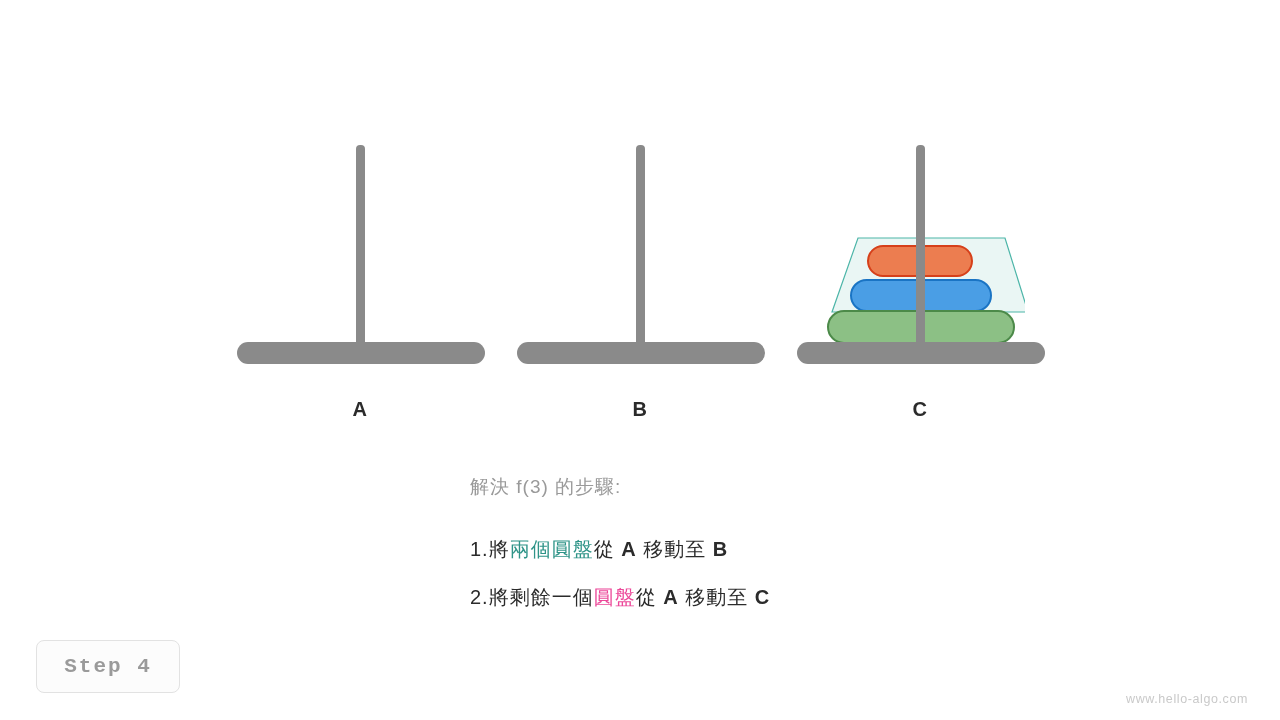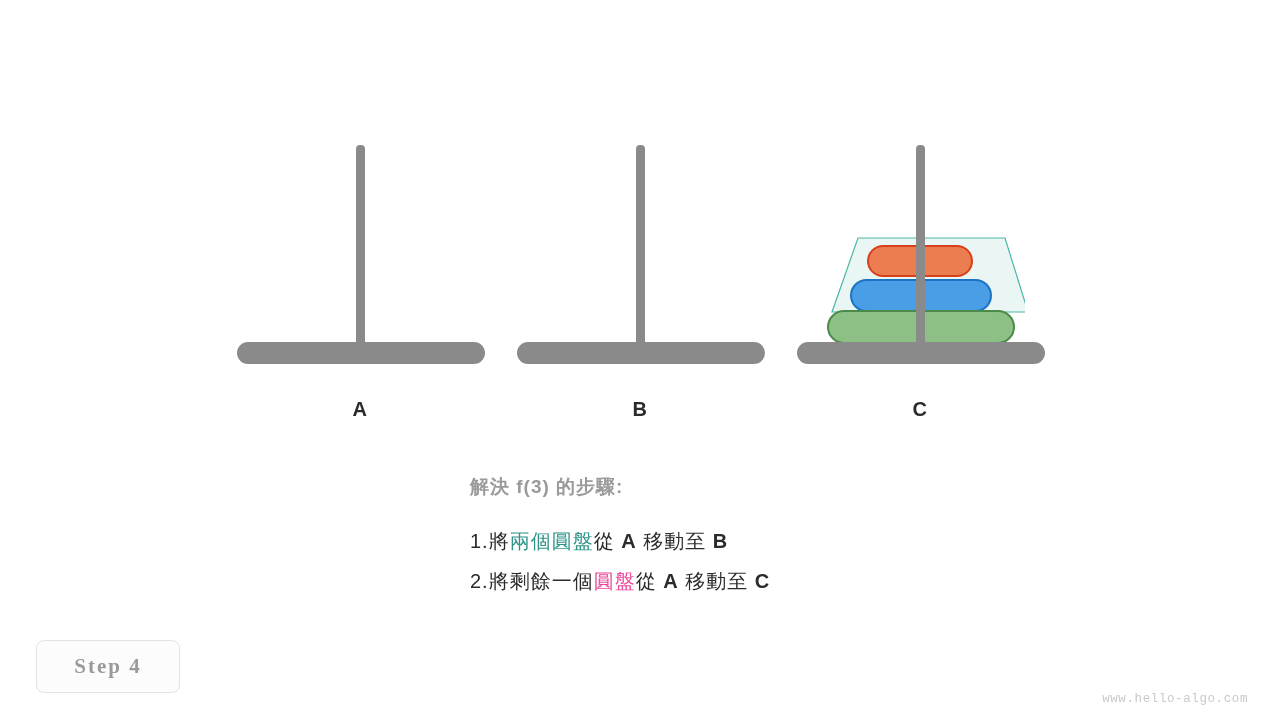--- a/index.html
+++ b/index.html
@@ -112,38 +112,38 @@
 
   
   #caption {
     position: absolute;
     left: 470px;
     top: 474px;
     width: 520px;
   }
   .caption-title {
     font-size: 19px;
-    font-weight: bold;
+    font-weight: normal;
     color: #9a9a9a;
     letter-spacing: 1px;
     margin: 0 0 24px 0;
     white-space: nowrap;
   }
   .step-list {
     list-style: none;
     margin: 0;
     padding: 0;
   }
   .step-row {
     display: inline-block;
     font-size: 20px;
     color: #2b2b2b;
     letter-spacing: 1px;
     padding: 6px 12px 7px 12px;
-    margin: 0 0 4px -12px;
+    margin: 8px 0 4px -12px;
     border-radius: 6px;
     white-space: nowrap;
     line-height: 1.15;
   }
   .step-row.is-active {
     background: #ececec;
   }
   .step-row .num { color: #2b2b2b; }
   .hl-teal { color: #2f9488; }
   .hl-green { color: #ec4899; }
@@ -156,33 +156,33 @@
     top: 640px;
     width: 144px;
     height: 53px;
     box-sizing: border-box;
     border: 1px solid #e2e2e2;
     border-radius: 8px;
     background: #fcfcfc;
     display: flex;
     align-items: center;
     justify-content: center;
-    font-family: Liberation Serif, serif;
+    font-family: Liberation Mono, monospace;
     font-size: 21px;
     font-weight: bold;
     color: #9a9a9a;
     letter-spacing: 2px;
   }
 
   
   #watermark {
     position: absolute;
     right: 32px;
     bottom: 14px;
-    font-family: Liberation Mono, monospace;
+    font-family: Liberation Sans, sans-serif;
     font-size: 12.5px;
     color: #c9c9c9;
     letter-spacing: 0.6px;
     text-align: center;
   }
 </style>
 </head>
 <body>
 
 <div id="stage">

